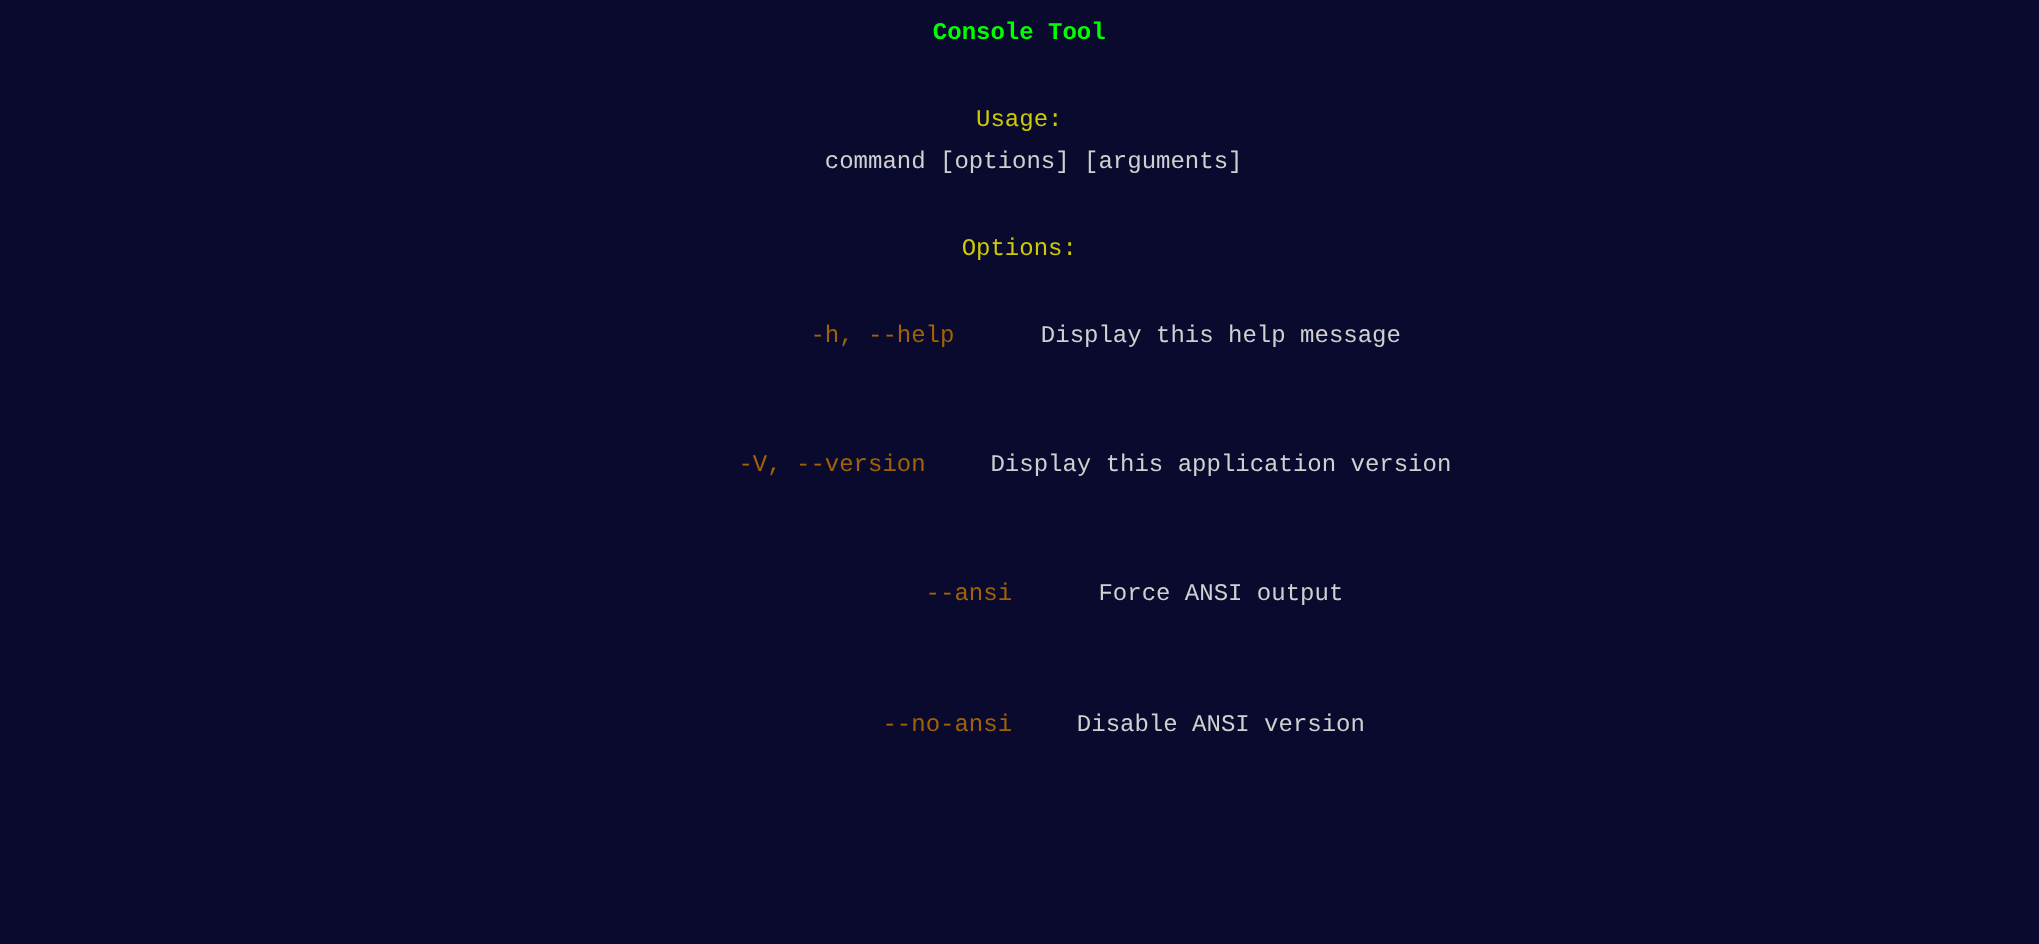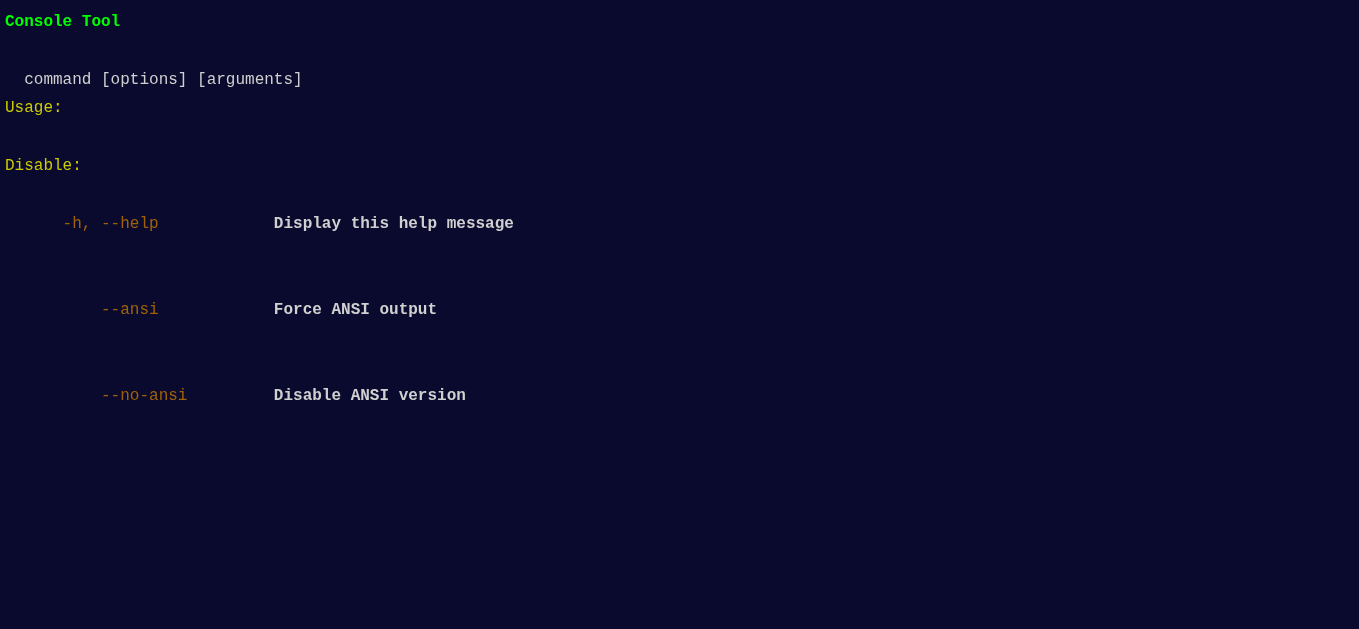--- a/index.html
+++ b/index.html
@@ -28,47 +28,50 @@
   .indent {
     padding-left: 2ch;
   }
   .option-flag {
     color: #a16207;
     display: inline-block;
     width: 22ch;
   }
   .option-desc {
     color: #d0d0d0;
-    font-weight: bold;
   }
   .blank {
     height: 1.8em;
   }
   .row {
     white-space: pre;
+    text-align: center;
   }
 </style>
 </head>
 <body>
 
 <div>
 
   <div class="row title">Console Tool</div>
 
   <div class="blank"></div>
 
+  <div class="row section-header">Usage:</div>
   <div class="row indent">command [options] [arguments]</div>
-  <div class="row section-header">Usage:</div>
 
   <div class="blank"></div>
 
-  <div class="row section-header">Disable:</div>
+  <div class="row section-header">Options:</div>
 
   <div class="row indent">
     <span class="option-flag">-h, --help</span><span class="option-desc">Display this help message</span>
+  </div>
+  <div class="row indent">
+    <span class="option-flag">-V, --version</span><span class="option-desc">Display this application version</span>
   </div>
   <div class="row indent">
     <span class="option-flag">    --ansi</span><span class="option-desc">Force ANSI output</span>
   </div>
   <div class="row indent">
     <span class="option-flag">    --no-ansi</span><span class="option-desc">Disable ANSI version</span>
   </div>
   <div class="row indent">
     
   </div>

